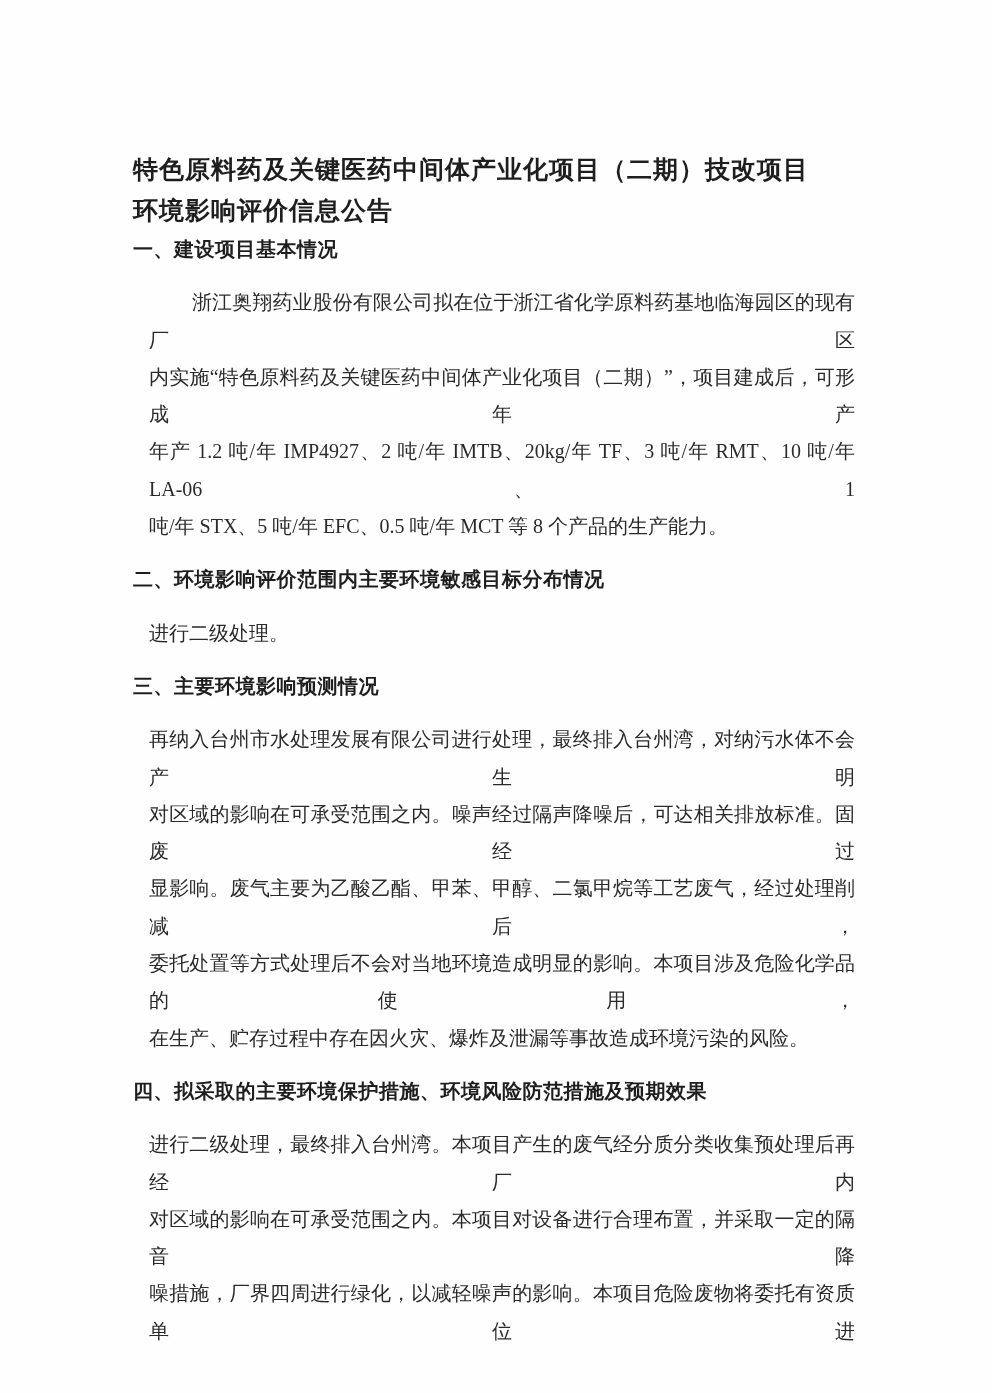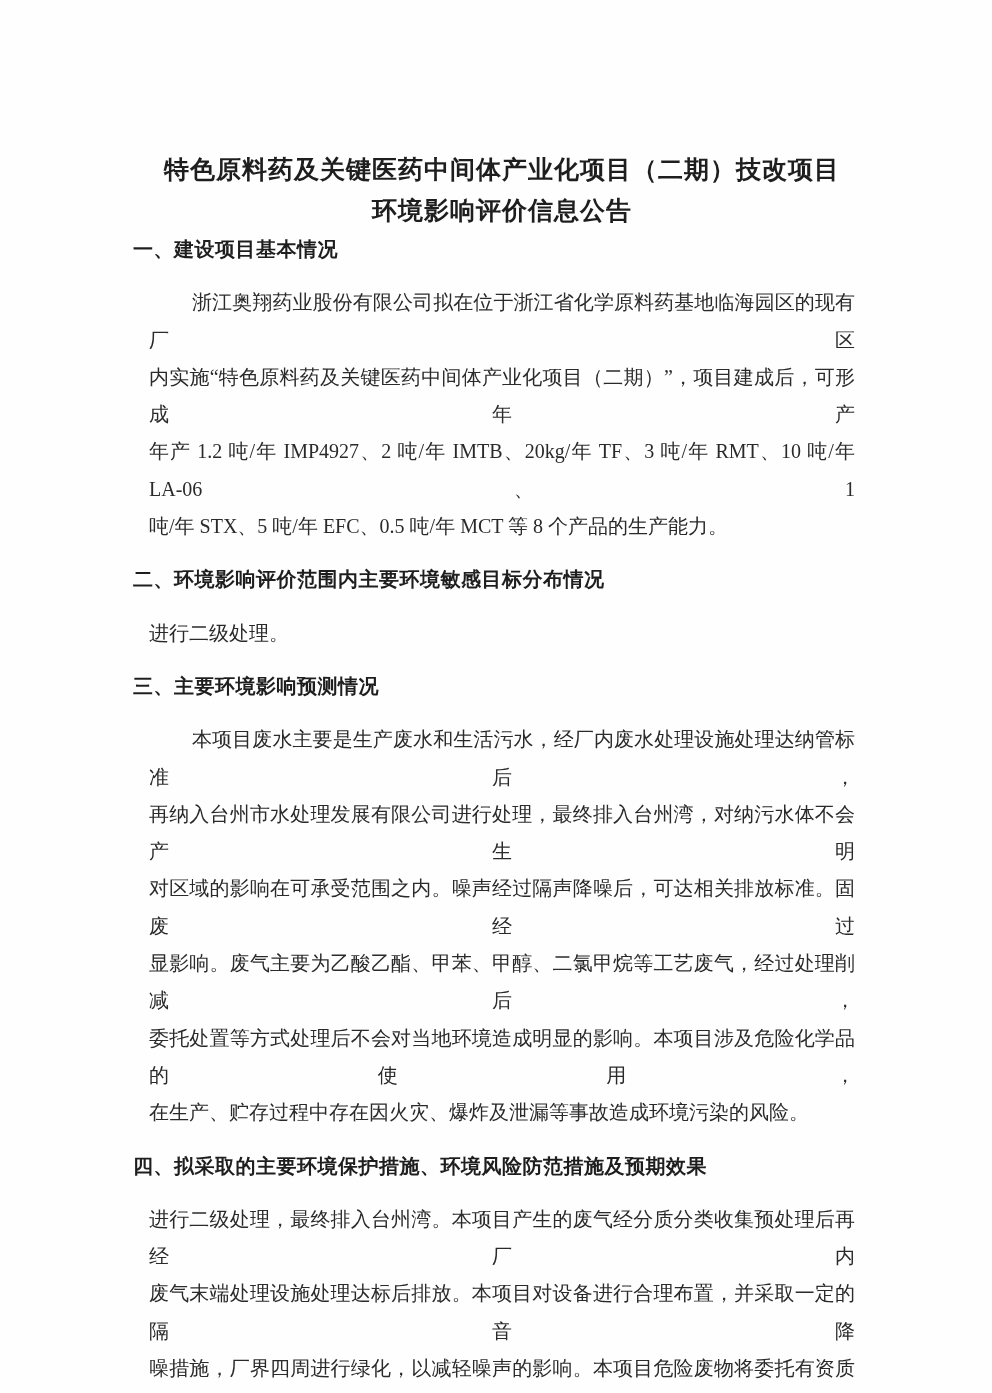--- a/index.html
+++ b/index.html
@@ -20,21 +20,21 @@
     left: 133px;
     top: 149px;
     width: 738px;
   }
   .doc-title {
     margin: 0;
     font-family: "Liberation Sans", "DejaVu Sans", sans-serif;
     font-weight: 700;
     font-size: 25px;
     line-height: 41px;
-    text-align: center;
+    text-align: left;
     color: #1e1e1e;
     letter-spacing: 1px;
   }
   .doc-title .title-line {
     display: block;
   }
   .sec-heading {
     margin: 0;
     font-family: Liberation Serif, serif;
     font-weight: 700;
@@ -79,28 +79,27 @@
           <div class="text-line">内实施“特色原料药及关键医药中间体产业化项目（二期）”，项目建成后，可形成年产</div>
           <div class="text-line">年产 1.2 吨/年 IMP4927、2 吨/年 IMTB、20kg/年 TF、3 吨/年 RMT、10 吨/年 LA-06、1</div>
           <div class="text-line last">吨/年 STX、5 吨/年 EFC、0.5 吨/年 MCT 等 8 个产品的生产能力。</div>
         </div>
         <div class="sec-heading">二、环境影响评价范围内主要环境敏感目标分布情况</div>
         <div class="para">
           <div class="text-line last">进行二级处理。</div>
         </div>
         <div class="sec-heading">三、主要环境影响预测情况</div>
         <div class="para">
-          <div class="text-line first">本项目废水主要是生产废水和生活污水，经厂内废水处理设施处理达纳管标准后，</div>
           <div class="text-line">再纳入台州市水处理发展有限公司进行处理，最终排入台州湾，对纳污水体不会产生明</div>
           <div class="text-line">对区域的影响在可承受范围之内。噪声经过隔声降噪后，可达相关排放标准。固废经过</div>
           <div class="text-line">显影响。废气主要为乙酸乙酯、甲苯、甲醇、二氯甲烷等工艺废气，经过处理削减后，</div>
           <div class="text-line">委托处置等方式处理后不会对当地环境造成明显的影响。本项目涉及危险化学品的使用，</div>
           <div class="text-line last">在生产、贮存过程中存在因火灾、爆炸及泄漏等事故造成环境污染的风险。</div>
         </div>
         <div class="sec-heading">四、拟采取的主要环境保护措施、环境风险防范措施及预期效果</div>
         <div class="para">
           <div class="text-line">进行二级处理，最终排入台州湾。本项目产生的废气经分质分类收集预处理后再经厂内</div>
-          <div class="text-line">废气末端处理设施处理达标后排放。本项目对设备进行合理布置，并采取一定的隔音降</div>
+          <div class="text-line">对区域的影响在可承受范围之内。本项目对设备进行合理布置，并采取一定的隔音降</div>
           <div class="text-line">噪措施，厂界四周进行绿化，以减轻噪声的影响。本项目危险废物将委托有资质单位进</div>
         </div>
       </div>
   </div>
 </div>
 
 </body></html>

